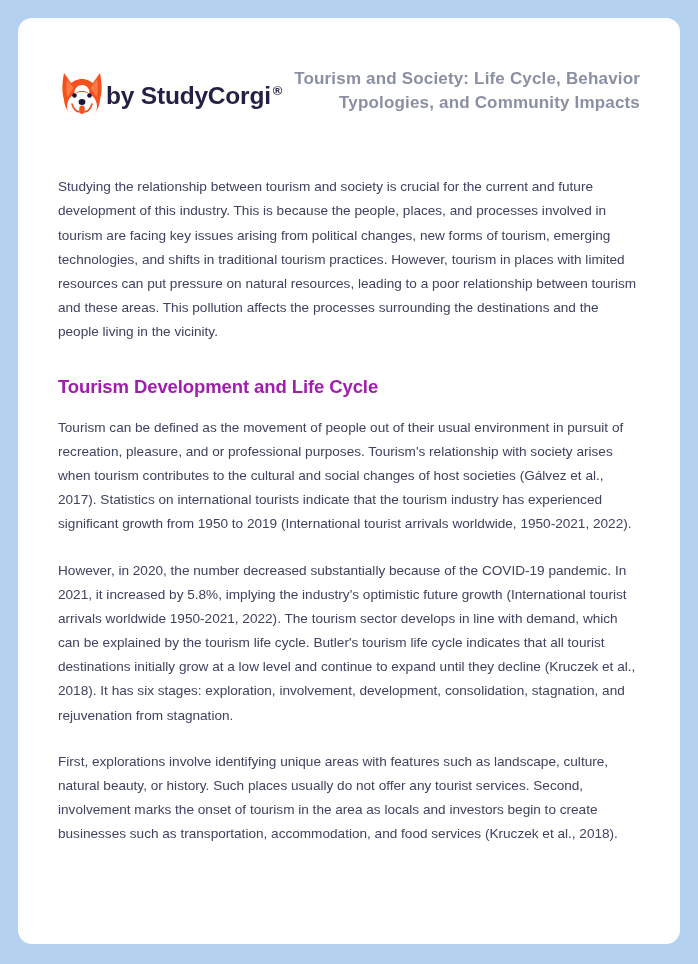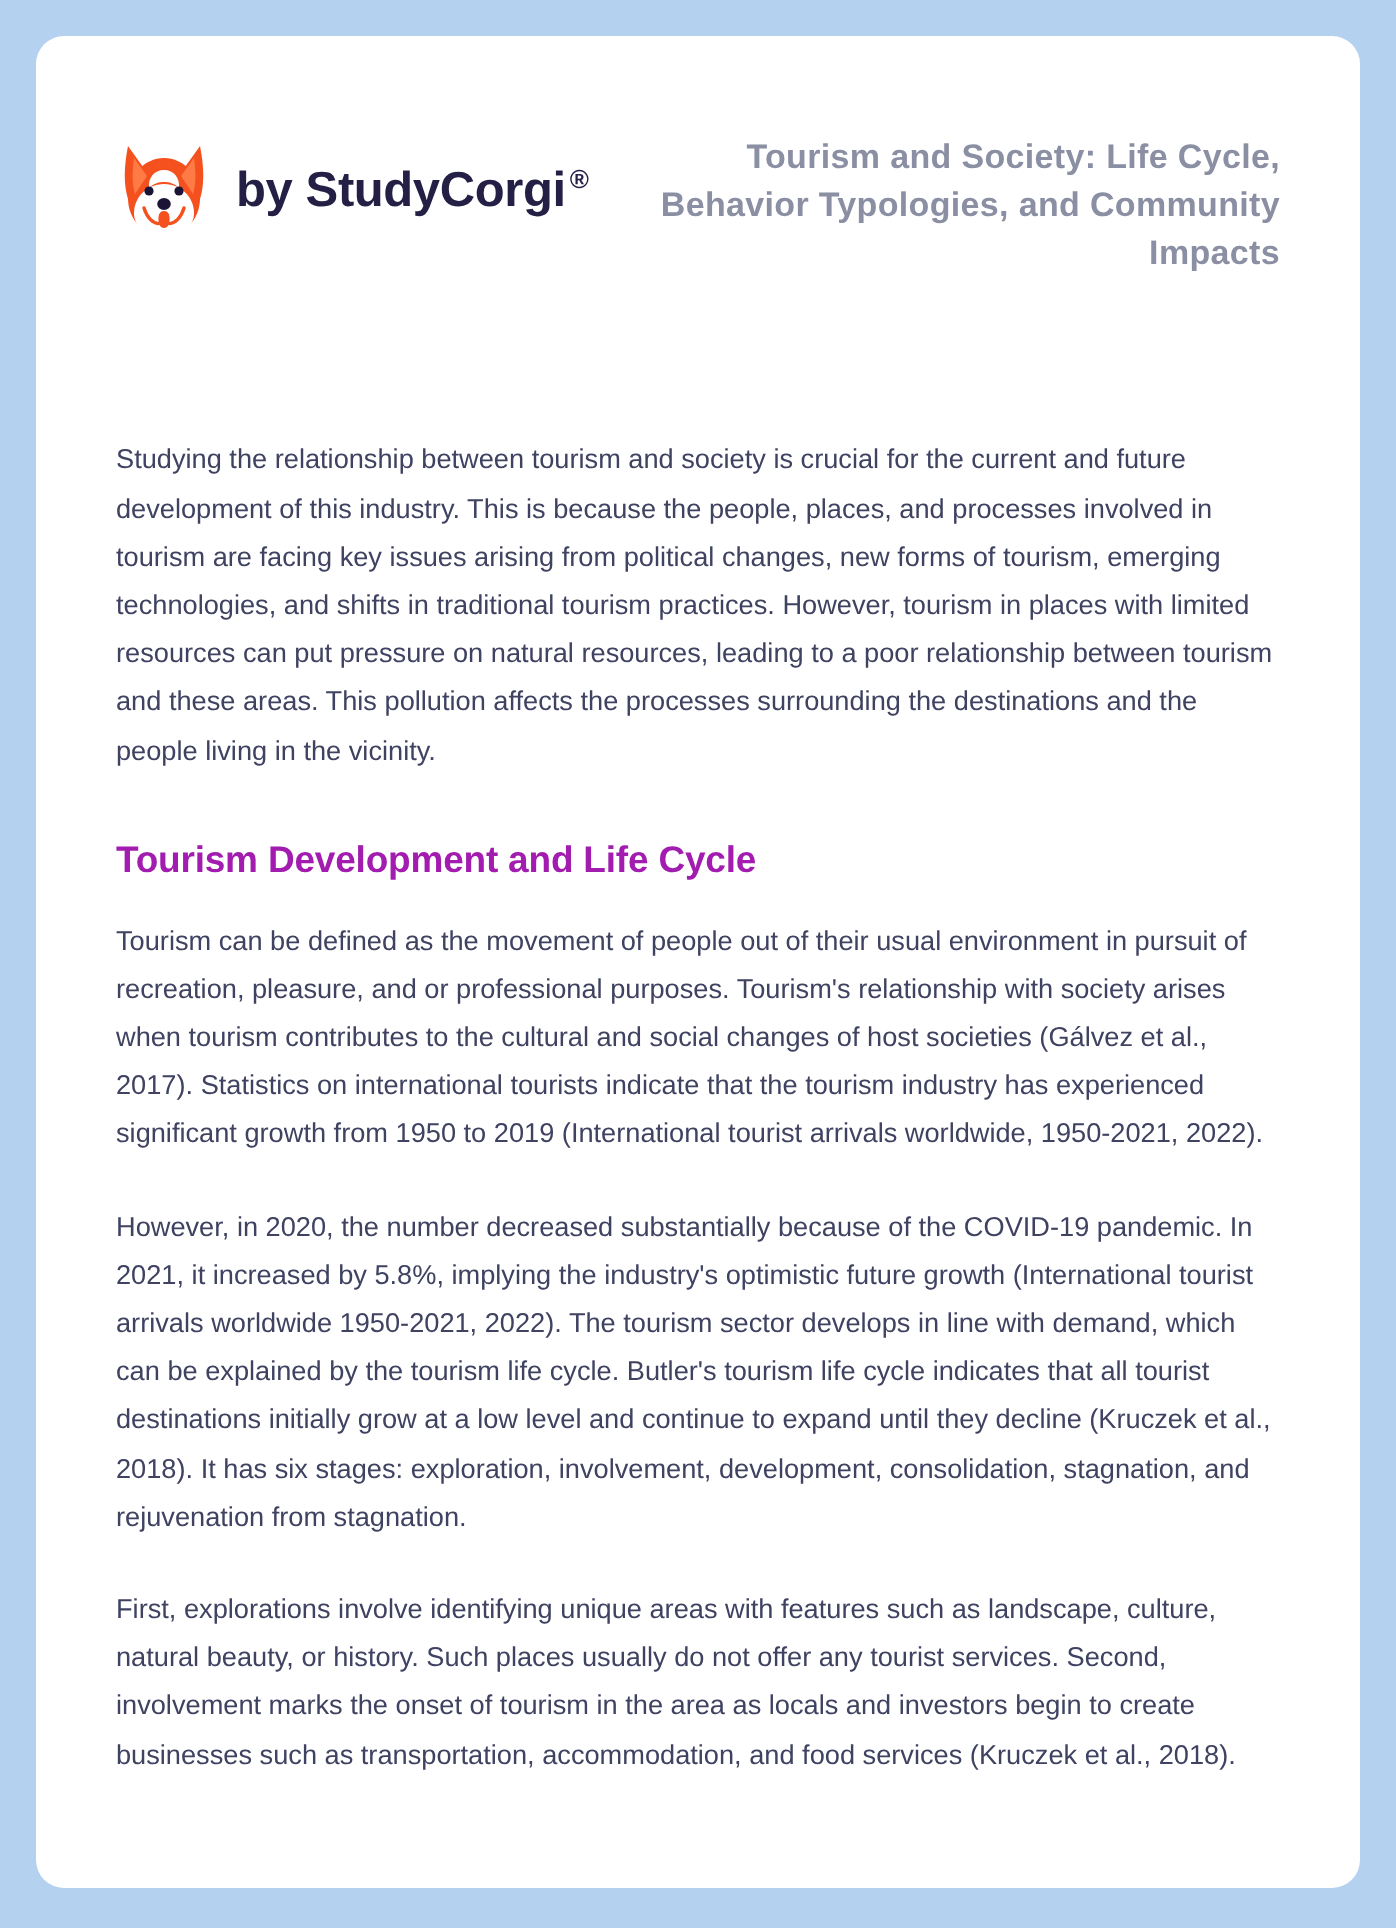--- a/index.html
+++ b/index.html
@@ -34,21 +34,20 @@
   
   .doc-header {
     display: flex;
     align-items: flex-start;
     justify-content: space-between;
     padding: 47px 40px 0 40px;
   }
   .brand {
     display: flex;
     align-items: center;
-    gap: 12px;
     flex: 0 0 auto;
     padding-top: 6px;
     justify-content: center;
   }
   .brand-logo {
     width: 48px;
     height: 50px;
     flex: 0 0 auto;
     display: block;
   }
@@ -86,21 +85,21 @@
     font-size: 10.7px;
     color: #a7abbb;
     line-height: 1.42;
     margin: 0;
     word-break: break-word;
   }
 
   
   .doc-body {
     padding: 0 40px;
-    margin-top: 72px;
+    margin-top: 53px;
   }
   .doc-body p {
     font-size: 13.6px;
     line-height: 1.78;
     color: #3f4261;
     margin: 0 0 22px 0;
     text-align: left;
   }
   .doc-body p:last-child {
     margin-bottom: 0;

